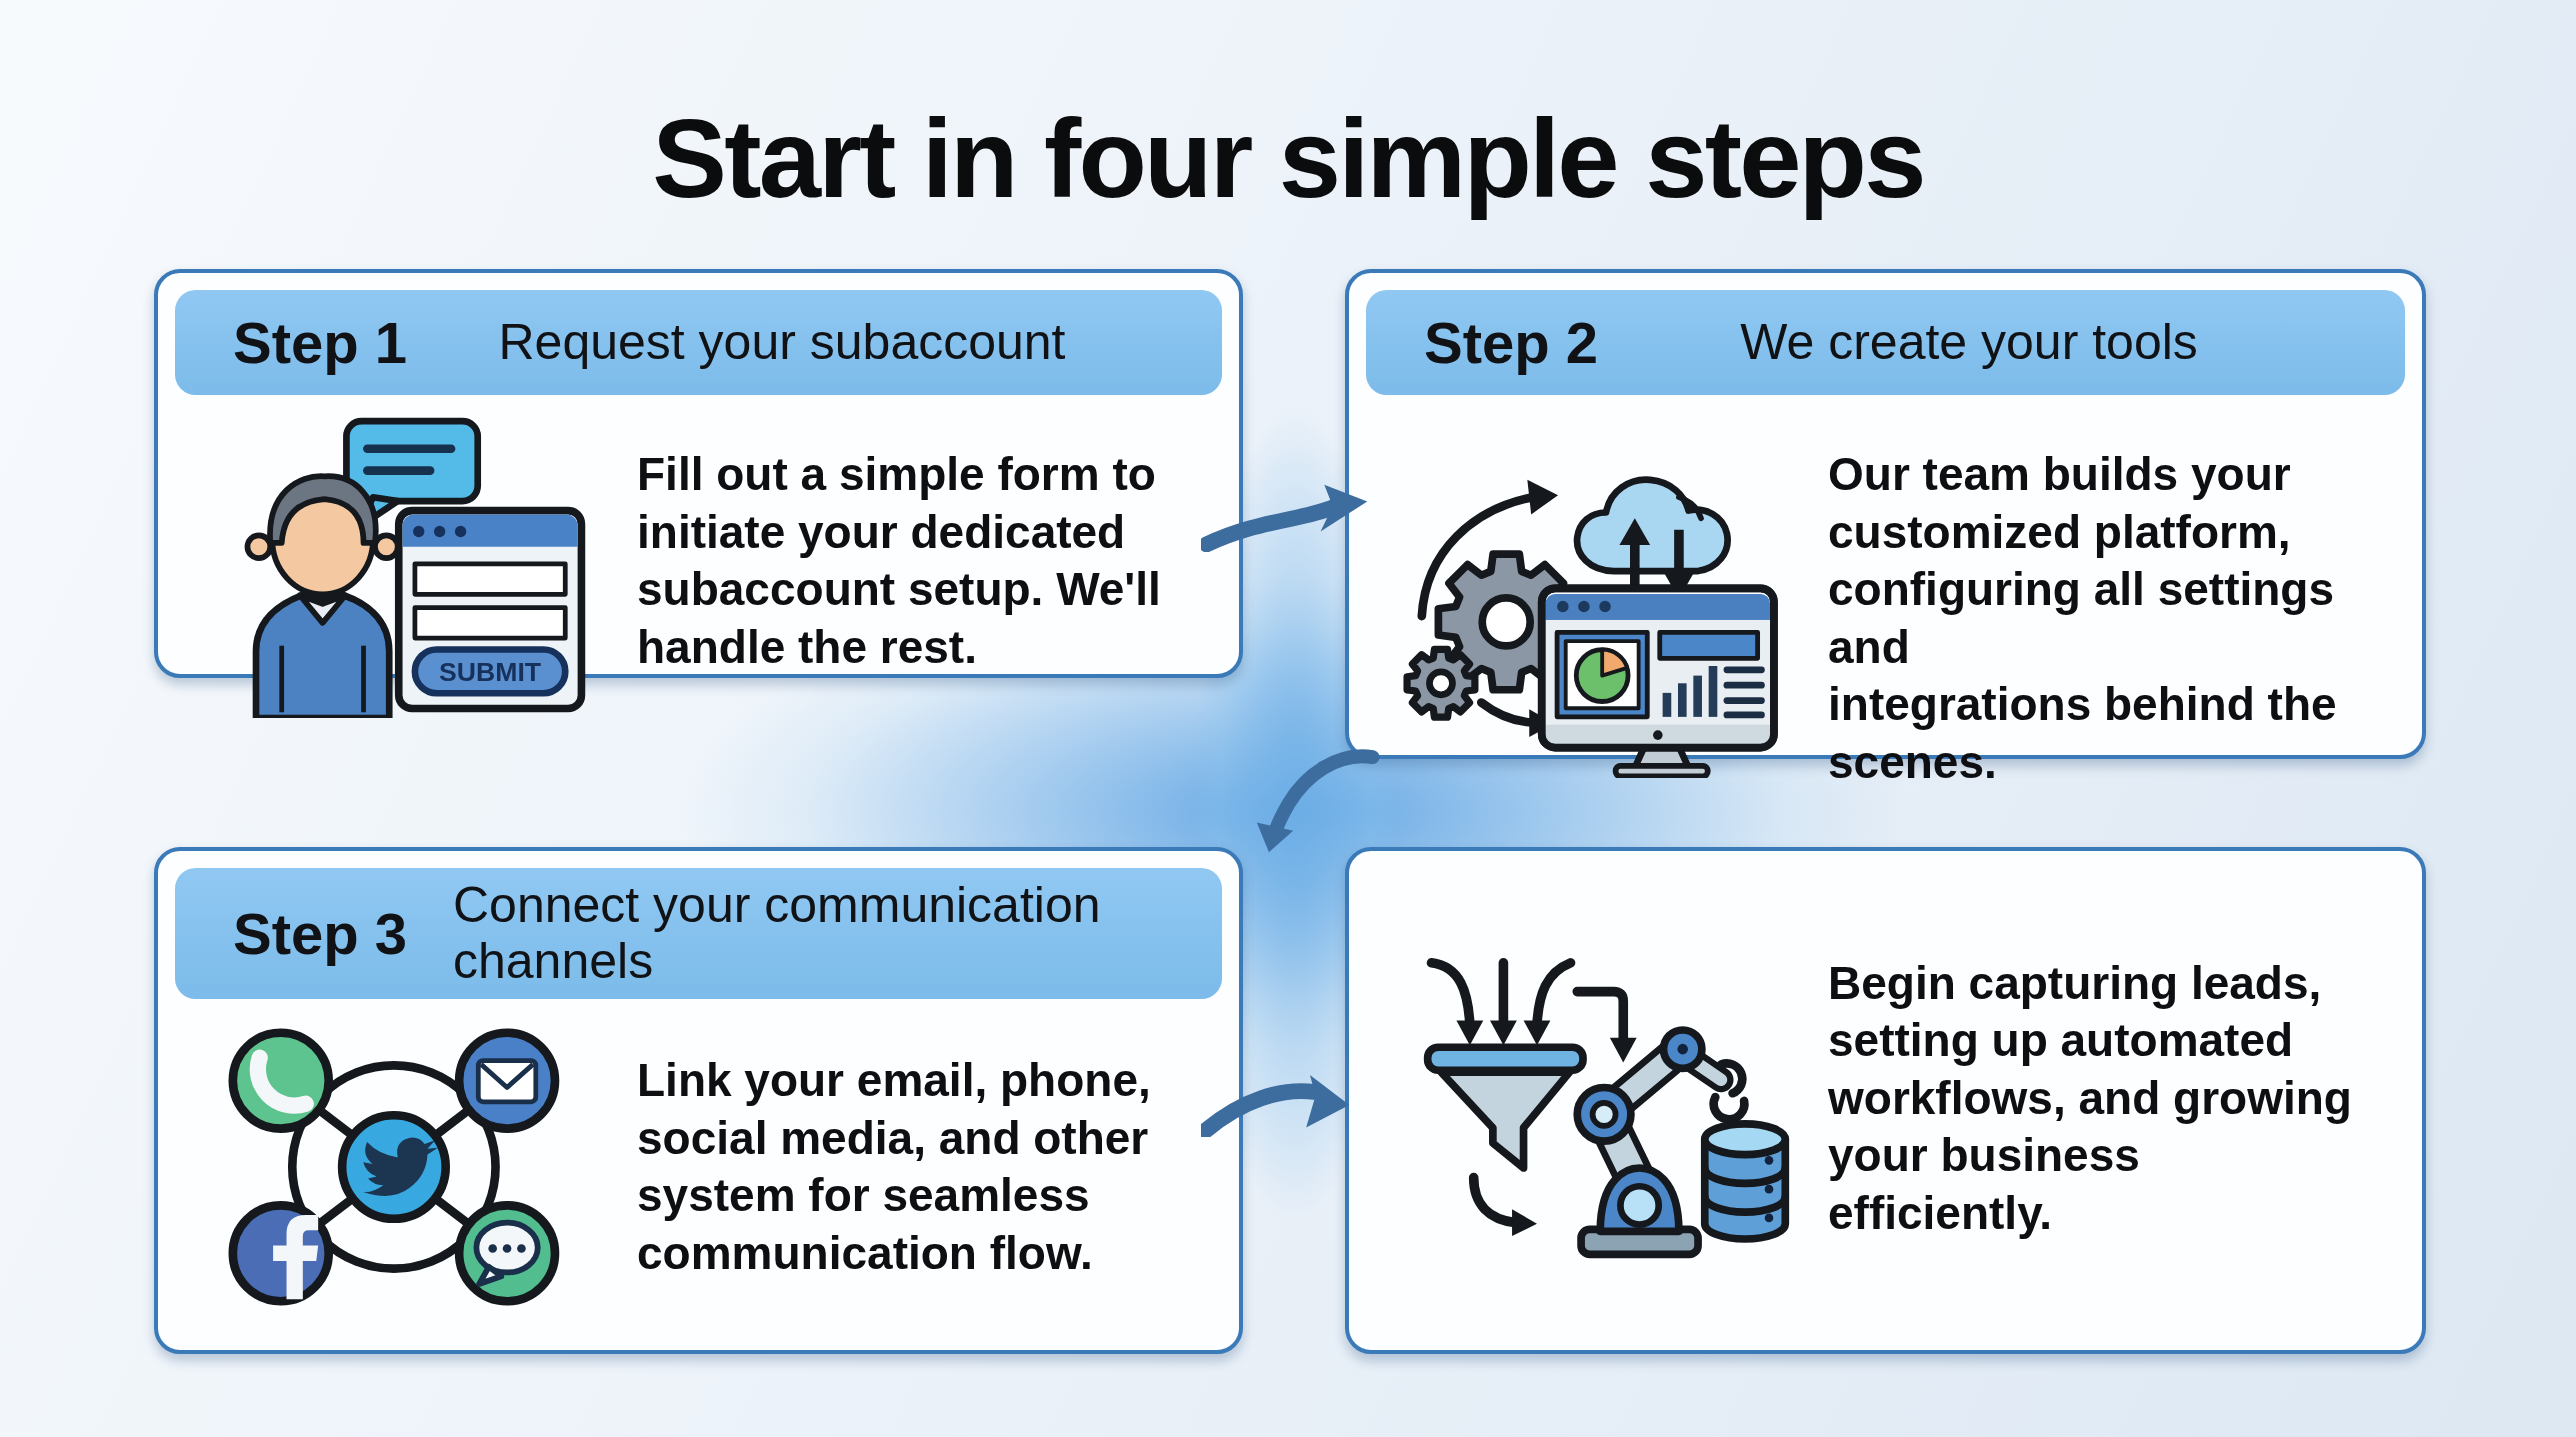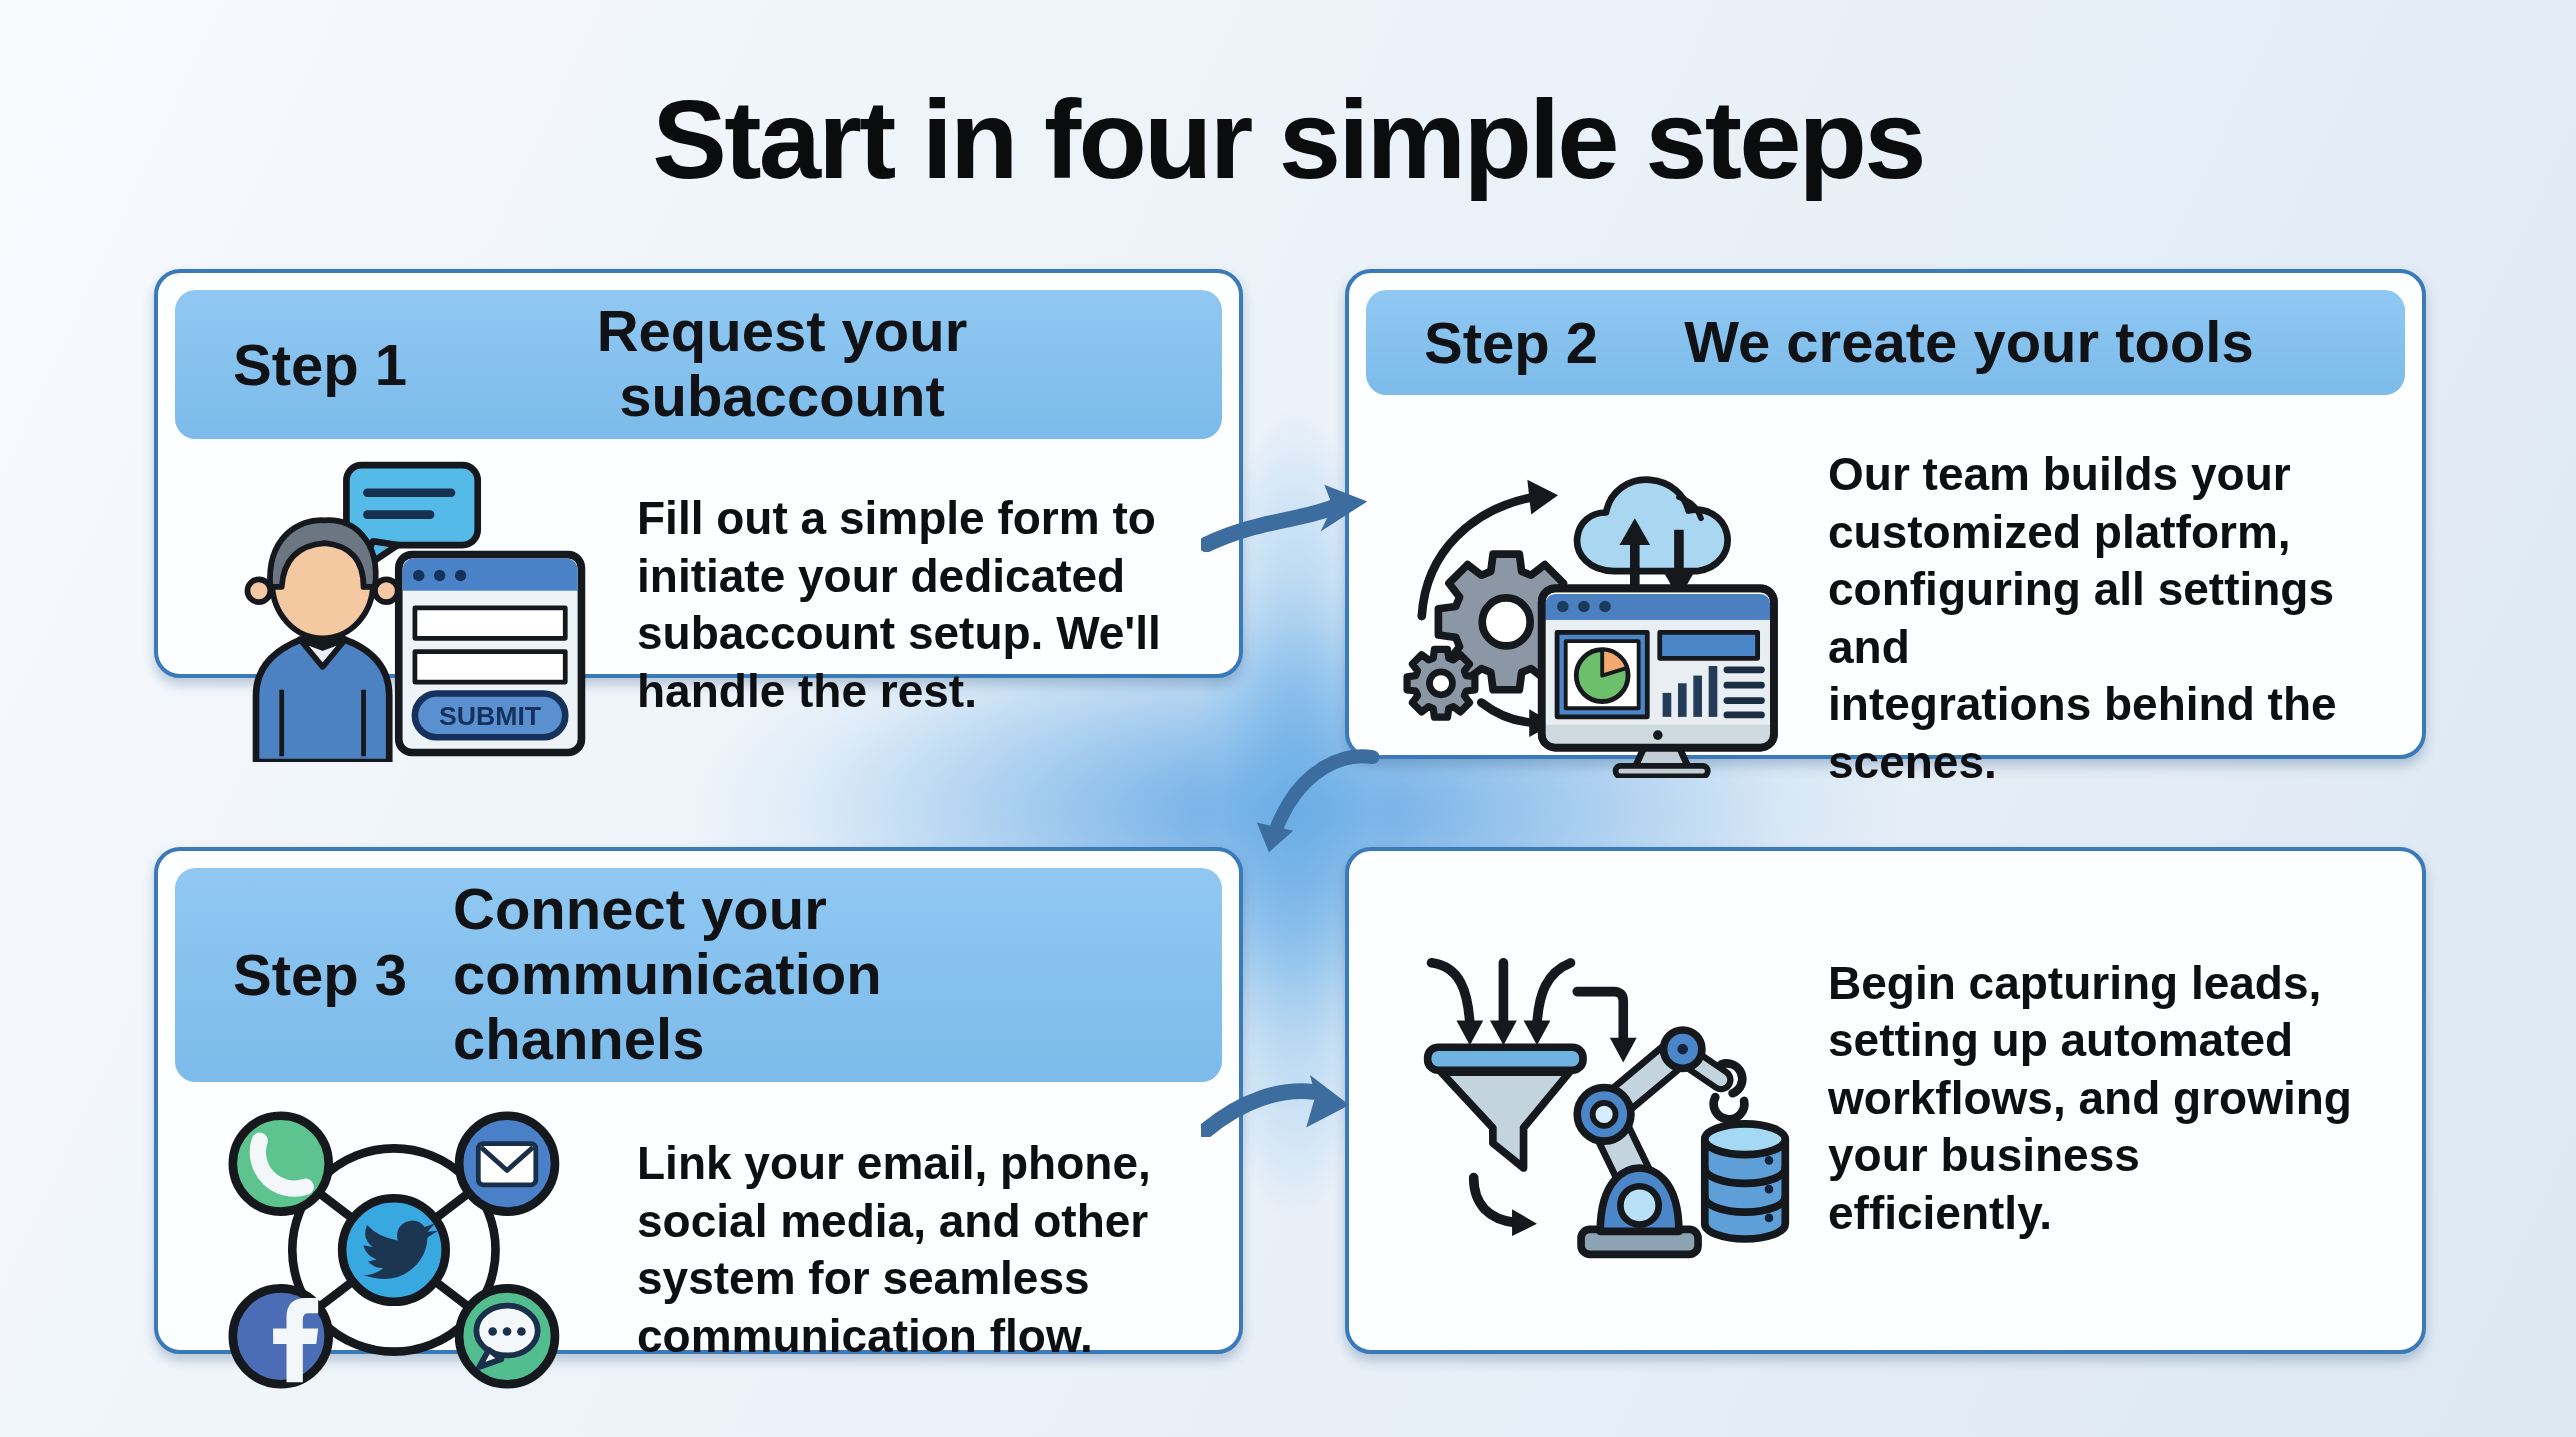--- a/index.html
+++ b/index.html
@@ -5,41 +5,41 @@
   html,body{margin:0;padding:0;background:#dfe9f3;}
   .stage{
     position:relative;width:2576px;height:1438px;overflow:hidden;
     font-family:"Liberation Sans", sans-serif;color:#0e0f12;
     background:
       radial-gradient(ellipse 131px 524px at 1295px 814px, rgba(110,175,230,.85), rgba(140,195,238,.30) 58%, rgba(160,205,240,0) 78%),
       radial-gradient(ellipse 768px 290px at 1295px 812px, rgba(92,163,227,.95) 0%, rgba(125,183,234,.55) 40%, rgba(165,208,240,.22) 64%, rgba(205,228,246,0) 80%),
       linear-gradient(115deg,#f7fafd 0%,#ecf2f9 45%,#dde8f3 100%);
   }
   .page-title{
-    position:absolute;left:0;top:75px;width:100%;text-align:center;
+    position:absolute;left:0;top:94px;width:100%;text-align:center;
     font-size:112px;font-weight:700;letter-spacing:-2.8px;color:#0b0c0e;margin:0;
   }
   .card{
     position:absolute;box-sizing:border-box;background:#fdfeff;
     border:4.7px solid #3a7ab8;border-radius:26px;
     box-shadow:0 6.6px 11.2px rgba(40,80,125,.28);
     padding:17px;display:flex;flex-direction:column;
   }
   .card-1{left:154px;top:269px;width:1089px;height:409px;}
   .card-2{left:1345px;top:269px;width:1081px;height:490px;}
   .card-3{left:154px;top:847px;width:1089px;height:507px;}
   .card-4{left:1345px;top:847px;width:1081px;height:507px;}
   .card-header{
     background:linear-gradient(180deg,#90c8f2 0%,#7cbbea 100%);
     border-radius:20.6px;display:flex;align-items:center;
     padding:9.4px 45px 9.4px 58px;min-height:86px;flex:none;
   }
   .step-label{font-size:58px;font-weight:700;min-width:220px;color:#101215;}
   .card-title{
-    flex:1;font-size:58px;font-weight:700;line-height:1.12;color:#101215;
+    flex:1;font-size:50px;font-weight:400;line-height:1.12;color:#101215;
     white-space:pre-line;
   }
   .hdr-center .card-title{text-align:center;padding-right:66px;}
   .hdr-left .card-title{text-align:left;}
   .card-body{flex:1;display:flex;align-items:center;gap:24px;padding:5.6px 28px 9.4px 19px;}
   .icon-wrap{flex:none;width:419px;display:flex;justify-content:center;align-items:flex-end;}
   .desc{
     flex:1;font-size:46px;font-weight:700;line-height:1.25;color:#0e0f12;
     white-space:pre-line;padding-right:19px;
   }

